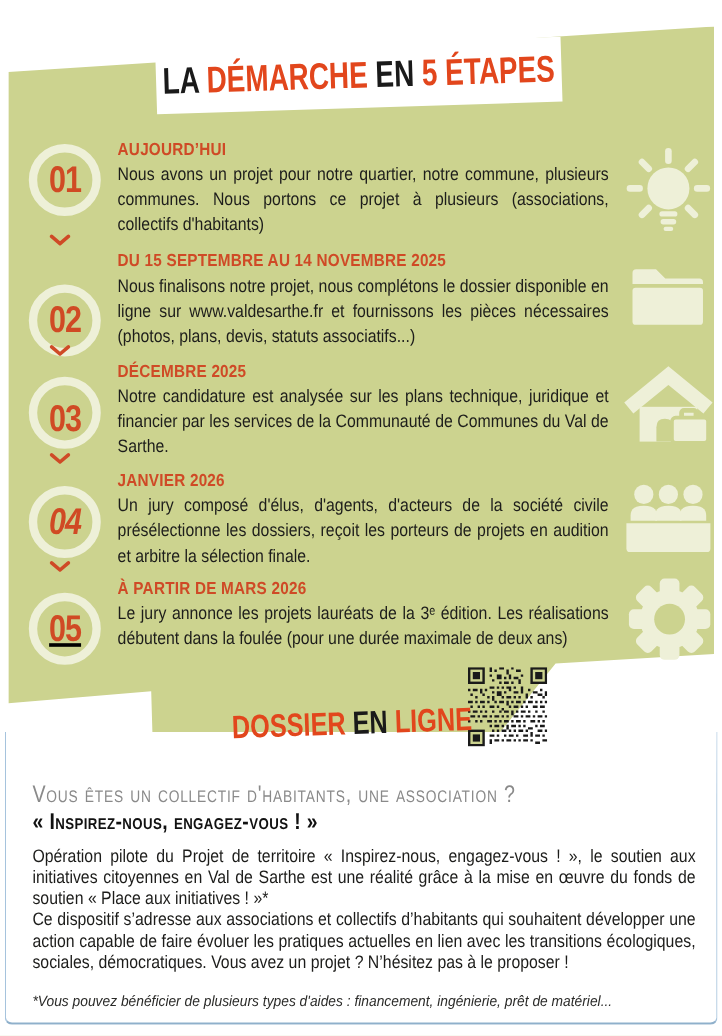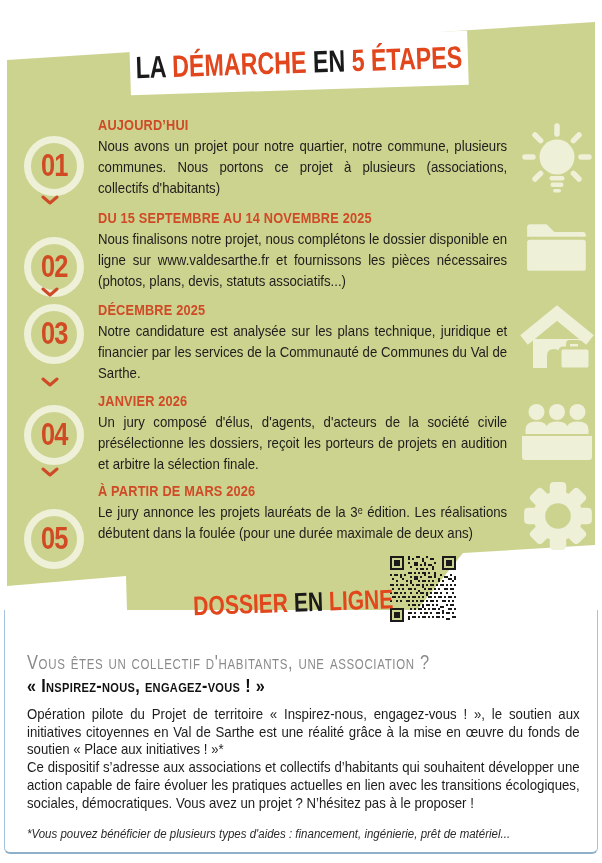--- a/index.html
+++ b/index.html
@@ -62,21 +62,21 @@
   <div id="bottom-frame" class="abs"></div>
 
   <div id="title-banner" class="abs">
     <div class="ttl"><span class="blk">LA</span>
       <span class="red">DÉMARCHE</span>
       <span class="blk">EN</span>
       <span class="red">5 ÉTAPES</span></div>
   </div>
 
   <div class="step" style="top:116px;">
-    <div class="num-circle" style="top:20px;">
+    <div class="num-circle" style="top:4px;">
       <span class="num">01</span>
       </div>
     <div class="step-text">
       <div class="step-title">AUJOURD’HUI</div>
       <div class="step-body">Nous avons un projet pour notre quartier, notre commune, plusieurs communes. Nous portons ce projet à plusieurs (associations, collectifs d'habitants)</div>
     </div>
   </div>
   <svg class="chevron" style="top:195px;" width="18" height="10">
     <polyline points="2,2 9,8 16,2" fill="none" stroke="#cf4a26" stroke-width="3" stroke-linecap="round" stroke-linejoin="round"></polyline>
     </svg>
@@ -88,47 +88,47 @@
     <div class="step-text">
       <div class="step-title">DU 15 SEPTEMBRE AU 14 NOVEMBRE 2025</div>
       <div class="step-body">Nous finalisons notre projet, nous complétons le dossier disponible en ligne sur www.valdesarthe.fr et fournissons les pièces nécessaires (photos, plans, devis, statuts associatifs...)</div>
     </div>
   </div>
   <svg class="chevron" style="top:287px;" width="18" height="10">
     <polyline points="2,2 9,8 16,2" fill="none" stroke="#cf4a26" stroke-width="3" stroke-linecap="round" stroke-linejoin="round"></polyline>
     </svg>
 
   <div class="step" style="top:301px;">
-    <div class="num-circle" style="top:3px;">
+    <div class="num-circle" style="top:13px;align-items:flex-end;">
       <span class="num">03</span>
       </div>
     <div class="step-text">
       <div class="step-title">DÉCEMBRE 2025</div>
       <div class="step-body">Notre candidature est analysée sur les plans technique, juridique et financier par les services de la Communauté de Communes du Val de Sarthe.</div>
     </div>
   </div>
   <svg class="chevron" style="top:377px;" width="18" height="10">
     <polyline points="2,2 9,8 16,2" fill="none" stroke="#cf4a26" stroke-width="3" stroke-linecap="round" stroke-linejoin="round"></polyline>
     </svg>
 
   <div class="step" style="top:392px;">
-    <div class="num-circle" style="top:13px;">
+    <div class="num-circle" style="top:13px;font-style:italic;">
       <span class="num">04</span>
       </div>
     <div class="step-text">
       <div class="step-title">JANVIER 2026</div>
       <div class="step-body">Un jury composé d'élus, d'agents, d'acteurs de la société civile présélectionne les dossiers, reçoit les porteurs de projets en audition et arbitre la sélection finale.</div>
     </div>
   </div>
   <svg class="chevron" style="top:467px;" width="18" height="10">
     <polyline points="2,2 9,8 16,2" fill="none" stroke="#cf4a26" stroke-width="3" stroke-linecap="round" stroke-linejoin="round"></polyline>
     </svg>
 
   <div class="step" style="top:482px;">
-    <div class="num-circle" style="top:27px;">
+    <div class="num-circle" style="top:12px;text-decoration:underline;">
       <span class="num">05</span>
       </div>
     <div class="step-text">
       <div class="step-title">À PARTIR DE MARS 2026</div>
       <div class="step-body">Le jury annonce les projets lauréats de la 3ᵉ édition. Les réalisations débutent dans la foulée (pour une durée maximale de deux ans)</div>
     </div>
   </div>
 
   <svg class="side-icon" style="left:520px;top:120px;" width="74" height="80" viewBox="0 0 74 80">
     <g stroke="#eef0d8" stroke-width="5.5" stroke-linecap="round">

